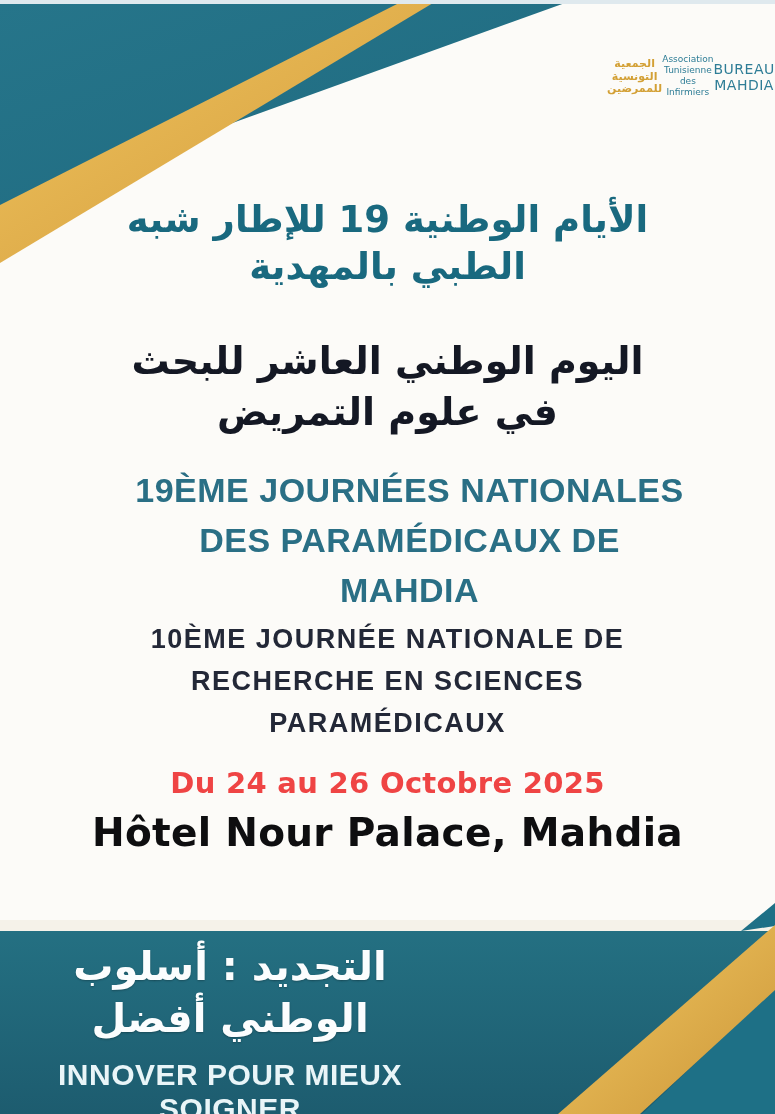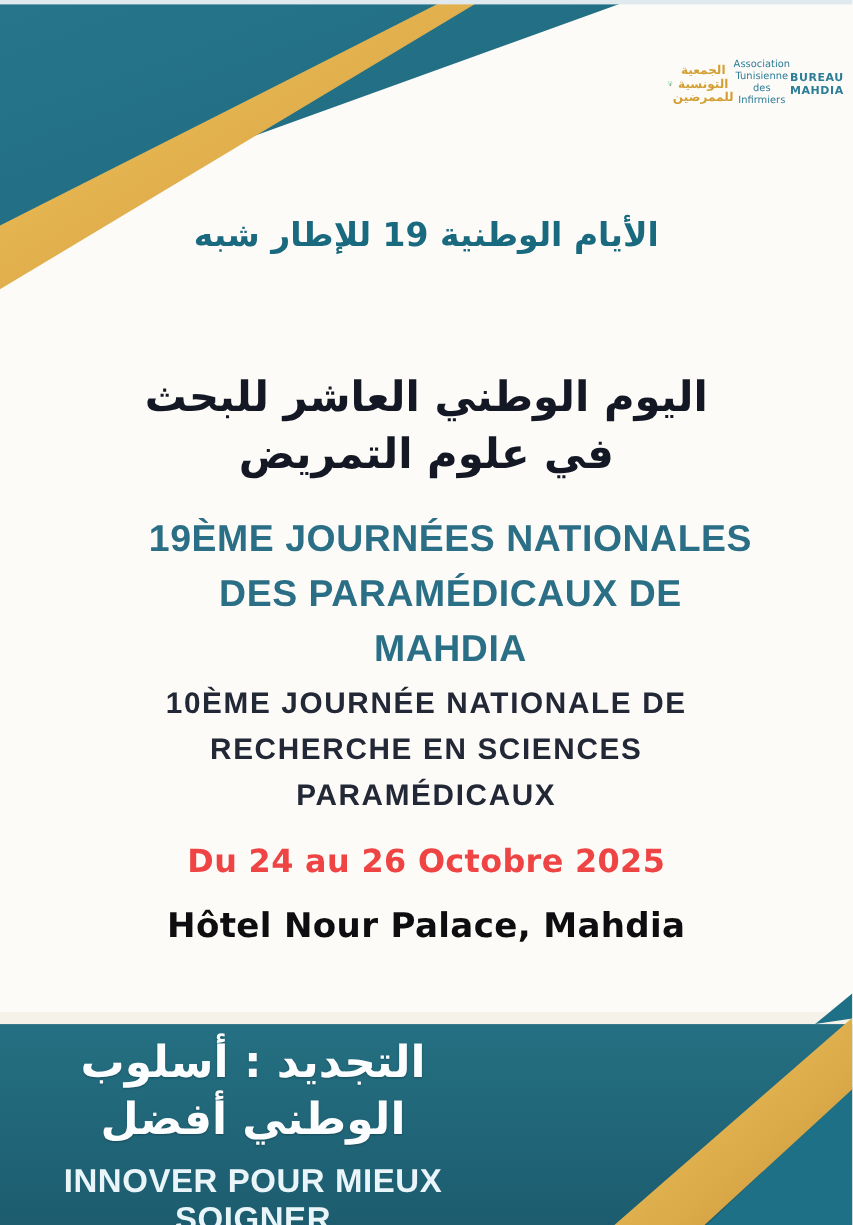--- a/index.html
+++ b/index.html
@@ -14,32 +14,32 @@
   .deco-top{position:absolute;top:0;left:0;width:775px;height:280px;pointer-events:none;}
 
   
   .logo{
     position:absolute;top:12px;right:8px;width:160px;
     display:flex;flex-direction:row;align-items:center;text-align:center;
   }
   .logo-icon{width:138px;height:128px;}
   .logo-ar{font-size:11px;font-weight:700;color:#d3a035;line-height:1.15;margin-top:2px;}
   .logo-fr{font-size:9px;color:#2e7d96;line-height:1.25;}
-  .logo-bureau{font-size:10px;font-weight:700;color:#2e7d96;letter-spacing:.5px;margin-top:1px;}
+  .logo-bureau{font-size:14px;font-weight:400;color:#2e7d96;letter-spacing:.5px;margin-top:1px;}
 
   
   .content{position:absolute;left:0;width:775px;text-align:center;}
-  .title-ar{top:196px;direction:rtl;font-size:30px;font-weight:700;color:#19697f;line-height:1.28;}
+  .title-ar{top:196px;direction:rtl;font-size:37px;font-weight:700;color:#19697f;line-height:1.28;}
   .subtitle-ar{top:336px;direction:rtl;font-size:38px;font-weight:700;color:#141824;line-height:1.35;}
   .title-fr{top:466px;font-size:34px;font-weight:700;color:#2a6f85;line-height:1.47;letter-spacing:.5px;
             font-family:"Liberation Sans","DejaVu Sans",sans-serif;padding-left:22px;}
   .subtitle-fr{top:618px;font-size:27px;font-weight:700;color:#232837;line-height:1.56;letter-spacing:1.5px;
             font-family:"Liberation Sans","DejaVu Sans",sans-serif;}
   .date-line{top:766px;font-size:29px;font-weight:800;color:#ef4444;letter-spacing:.3px;}
-  .venue-line{top:810px;font-size:31px;font-weight:800;color:#0e0e10;letter-spacing:.3px;margin-top:14px;}
+  .venue-line{top:810px;font-size:39px;font-weight:800;color:#0e0e10;letter-spacing:.3px;}
 
   
   .deco-bottom{position:absolute;top:900px;left:0;width:775px;height:214px;pointer-events:none;}
   .slogans{
     position:absolute;top:940px;left:0;width:460px;text-align:center;color:#fff;
   }
   .slogan-ar{direction:rtl;font-size:40px;font-weight:700;line-height:1.3;color:#fbfdfe;
              text-shadow:0 1px 2px rgba(0,0,0,.25);}
   .slogan-fr{font-size:30px;font-weight:700;letter-spacing:.5px;color:#e9f5f8;margin-top:14px;
              font-family:"Liberation Sans","DejaVu Sans",sans-serif;}
@@ -82,20 +82,21 @@
       <rect x="59" y="106" width="22" height="17" fill="#cf2a2c"></rect>
       <circle cx="70" cy="114" r="3.4" fill="#ffffff"></circle>
     </svg>
     <div class="logo-ar">الجمعية التونسية للممرضين</div>
     <div class="logo-fr">Association Tunisienne des Infirmiers</div>
     <div class="logo-bureau">BUREAU MAHDIA</div>
   </div>
 
   <div class="content title-ar">
     <div>الأيام الوطنية 19 للإطار شبه</div>
+    <div>الطبي بالمهدية</div>
   </div>
 
   <div class="content subtitle-ar">
     <div>اليوم الوطني العاشر للبحث</div>
     <div>في علوم التمريض</div>
   </div>
 
   <div class="content title-fr">
     <div>19ÈME JOURNÉES NATIONALES</div>
     <div>DES PARAMÉDICAUX DE</div>

